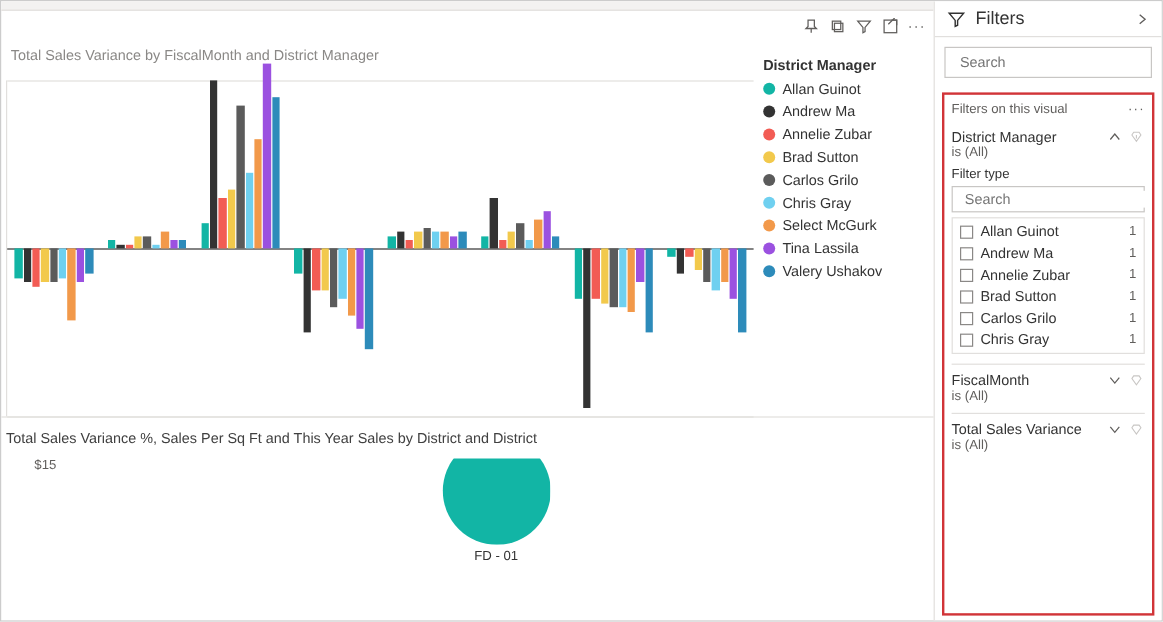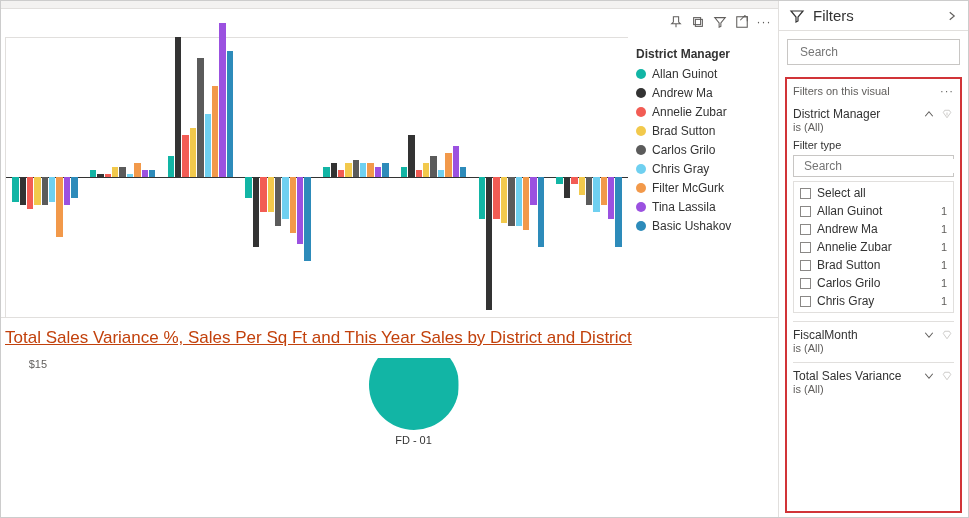--- a/index.html
+++ b/index.html
@@ -22,21 +22,21 @@
   .bars { position: absolute; left: 8%; right: 8%; top: 0; bottom: 0; display: flex; gap: 1px; align-items: stretch; }
   .bar { flex: 1; position: relative; }
   .bar span { position: absolute; left: 0; right: 0; }
   .xaxis { display: flex; margin-left: 48px; }
   .xaxis div { flex: 1; text-align: center; color: #605e5c; font-size: 11px; padding-top: 6px; }
   .legend { width: 140px; padding: 10px 4px 0 8px; }
   .legend-title { font-weight: 600; font-size: 12px; color: #333; margin-bottom: 6px; }
   .legend-item { display: flex; align-items: center; gap: 6px; margin-bottom: 5px; font-size: 12px; color: #333; }
   .legend-swatch { width: 10px; height: 10px; border-radius: 50%; flex-shrink: 0; }
   .second-visual { border-top: 1px solid #e1dfdd; padding: 10px 4px 0 4px; flex: 1; position: relative; overflow: hidden; }
-  .second-title { color: #c2410c; font-size: 17px; padding-bottom: 10px; text-decoration: underline; }
+  .second-title { color: #404040; font-size: 12px; padding-bottom: 10px; }
   .second-plot { display: flex; height: 100%; }
   .y2 { width: 48px; text-align: right; padding-right: 6px; color: #605e5c; font-size: 11px; }
   .bubble-area { flex: 1; position: relative; }
   .bubble { position: absolute; width: 90px; height: 90px; border-radius: 50%; background: #12b5a5; left: 50%; top: -18px; transform: translateX(-50%); clip-path: inset(18px 0 0 0); }
   .bubble-label { position: absolute; left: 50%; top: 76px; transform: translateX(-50%); font-size: 11px; color: #333; }
 
   
   .filters-pane { width: 190px; border-left: 1px solid #e1dfdd; display: flex; flex-direction: column; background: #fff; }
   .filters-header { display: flex; align-items: center; padding: 6px 10px; gap: 8px; border-bottom: 1px solid #e1dfdd; }
   .filters-header .title { font-size: 15px; flex: 1; }
@@ -93,20 +93,21 @@
         <svg width="14" height="14" viewBox="0 0 16 16" fill="none" stroke="currentColor" stroke-width="1.2">
             <rect x="2" y="2" width="12" height="12"></rect>
             <path d="M6 6 L12 0 M9 2 L14 2 L14 7"></path>
           </svg>
       </span>
       <span class="icon" style="letter-spacing:1px;">···</span>
     </div>
 
     <div class="chart-area">
       <div class="chart-main">
+        <div class="chart-title">Total Sales Variance by FiscalMonth and District Manager</div>
         <div class="plot">
           <div class="plot-body">
             <div class="gridline" style="top:0%"></div>
             <div class="gridline baseline" style="top:50%"></div>
             <div class="gridline" style="top:100%"></div>
             <div class="bars-wrap" id="bars-wrap">
                 <div class="month-group">
                   <div class="bars">
                     <div class="bar">
                       <span style="background: rgb(18, 181, 165); top: 50%; height: 8.75%;"></span>
@@ -381,29 +382,29 @@
             <div class="legend-item">
               <span class="legend-swatch" style="background: rgb(91, 91, 91);"></span>
               <span>Carlos Grilo</span>
             </div>
             <div class="legend-item">
               <span class="legend-swatch" style="background: rgb(111, 208, 240);"></span>
               <span>Chris Gray</span>
             </div>
             <div class="legend-item">
               <span class="legend-swatch" style="background: rgb(242, 153, 74);"></span>
-              <span>Filter McGurk</span>
+              <span>Select McGurk</span>
             </div>
             <div class="legend-item">
               <span class="legend-swatch" style="background: rgb(155, 81, 224);"></span>
               <span>Tina Lassila</span>
             </div>
             <div class="legend-item">
               <span class="legend-swatch" style="background: rgb(45, 139, 186);"></span>
-              <span>Basic Ushakov</span>
+              <span>Valery Ushakov</span>
             </div>
           </div>
       </div>
     </div>
 
     <div class="second-visual">
       <div class="second-title">Total Sales Variance %, Sales Per Sq Ft and This Year Sales by District and District</div>
       <div class="second-plot">
         <div class="y2">$15</div>
         <div class="bubble-area">
@@ -466,25 +467,20 @@
         <div class="inner-search">
           <svg width="12" height="12" viewBox="0 0 16 16" fill="none" stroke="#605e5c" stroke-width="1.4">
               <circle cx="7" cy="7" r="5"></circle>
               <path d="M11 11 L14 14"></path>
             </svg>
           <input type="text" placeholder="Search" style="">
         </div>
         <div class="options-list" id="options-list">
             <div class="option-row">
               <span class="cb"></span>
-              <span class="label">Select all</span>
-              <span class="count"></span>
-            </div>
-            <div class="option-row">
-              <span class="cb"></span>
               <span class="label">Allan Guinot</span>
               <span class="count">1</span>
             </div>
             <div class="option-row">
               <span class="cb"></span>
               <span class="label">Andrew Ma</span>
               <span class="count">1</span>
             </div>
             <div class="option-row">
               <span class="cb"></span>

